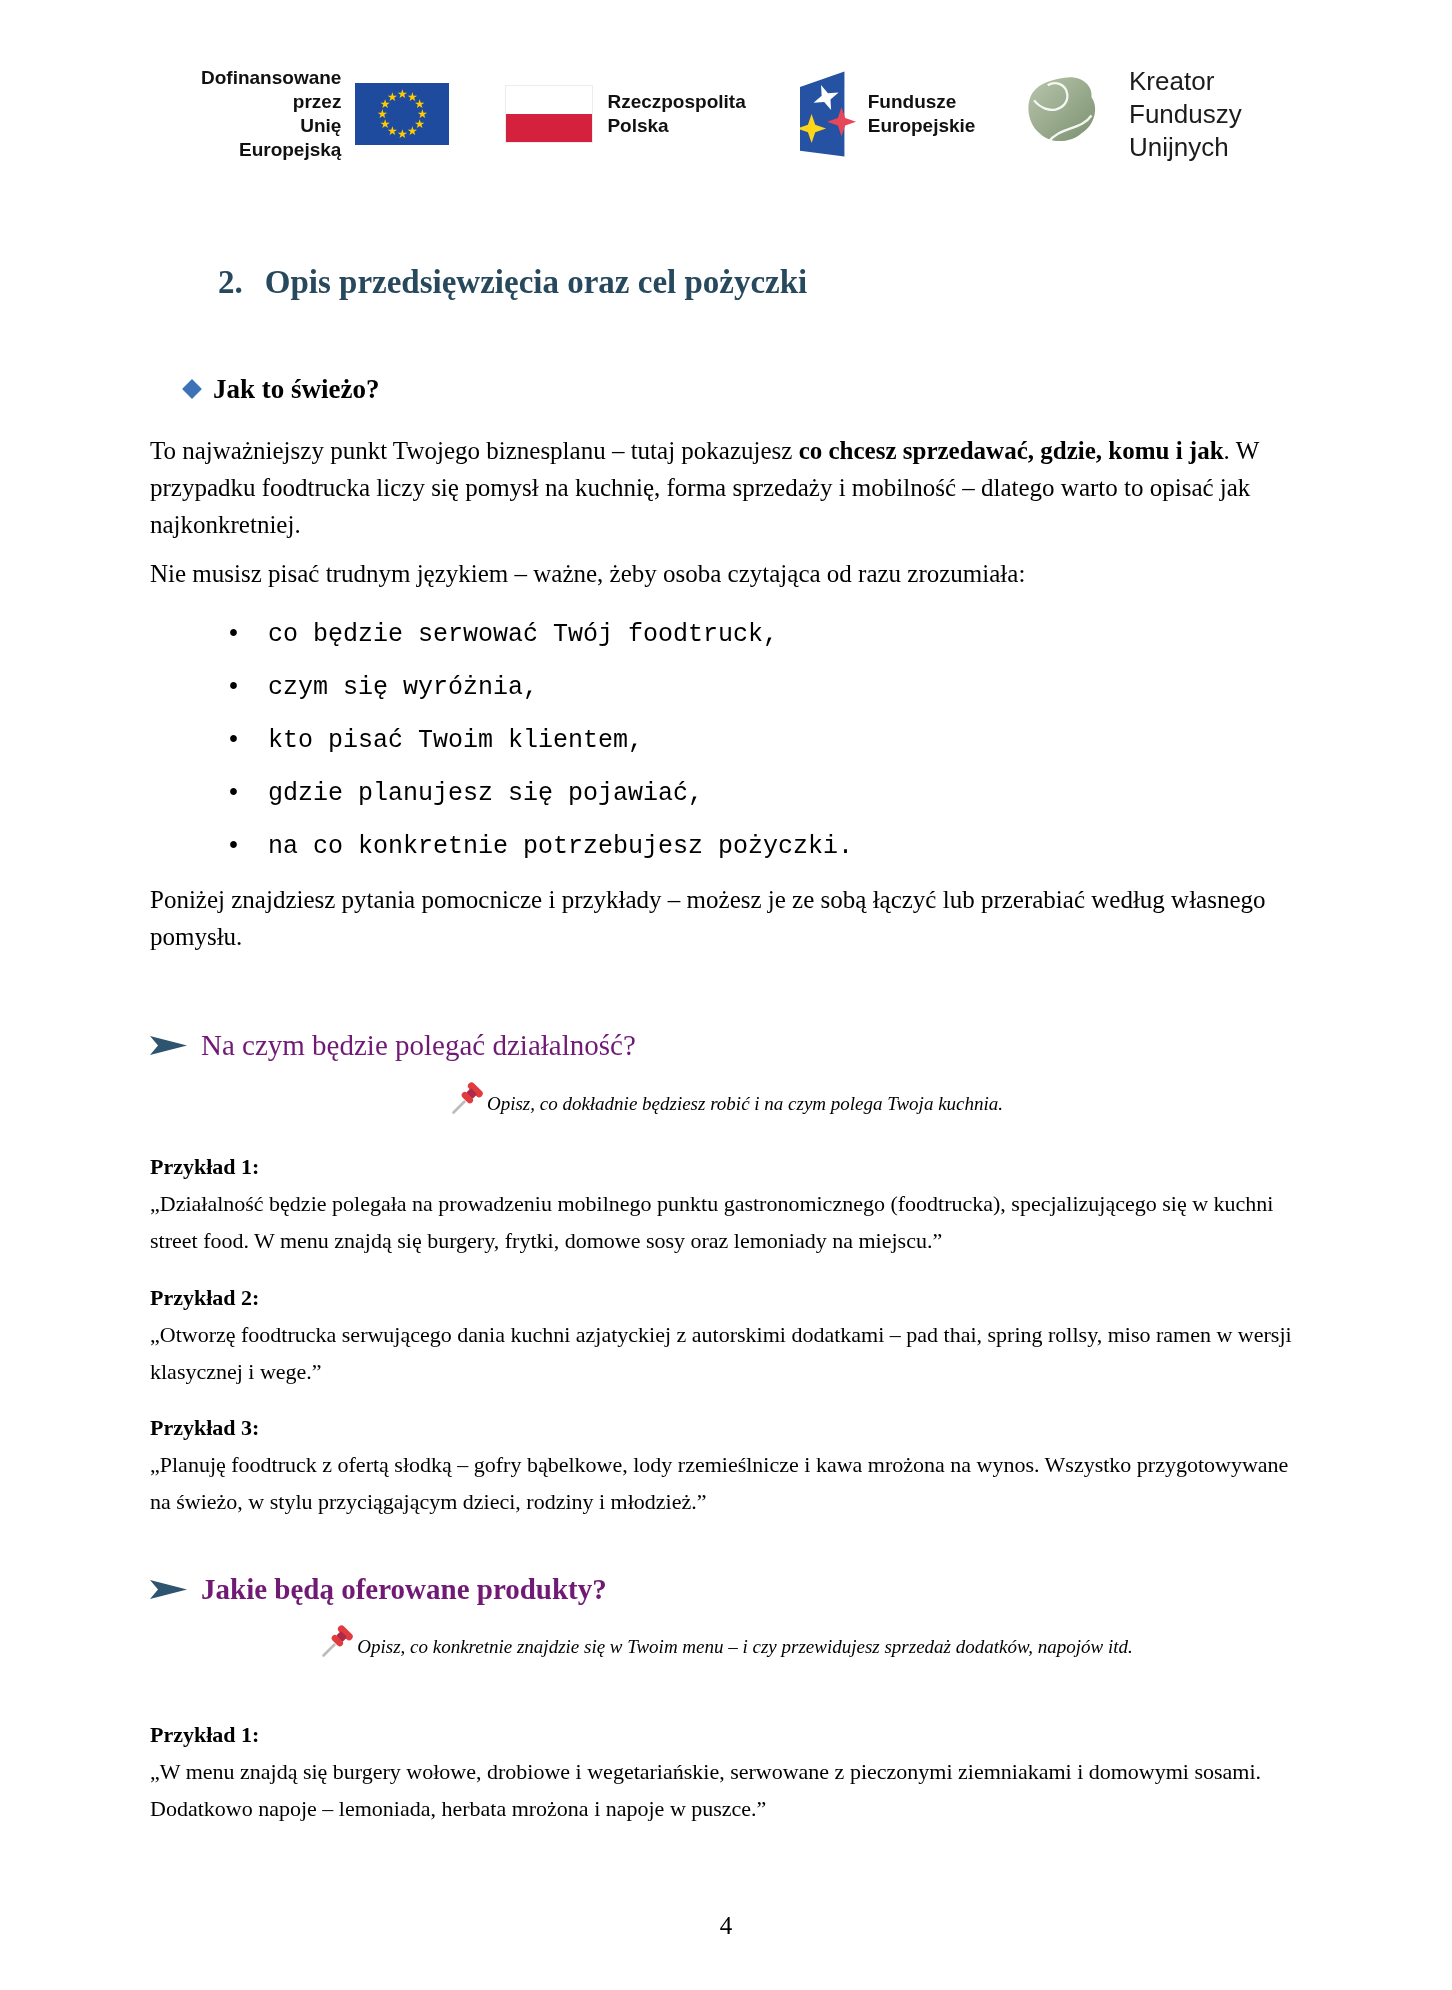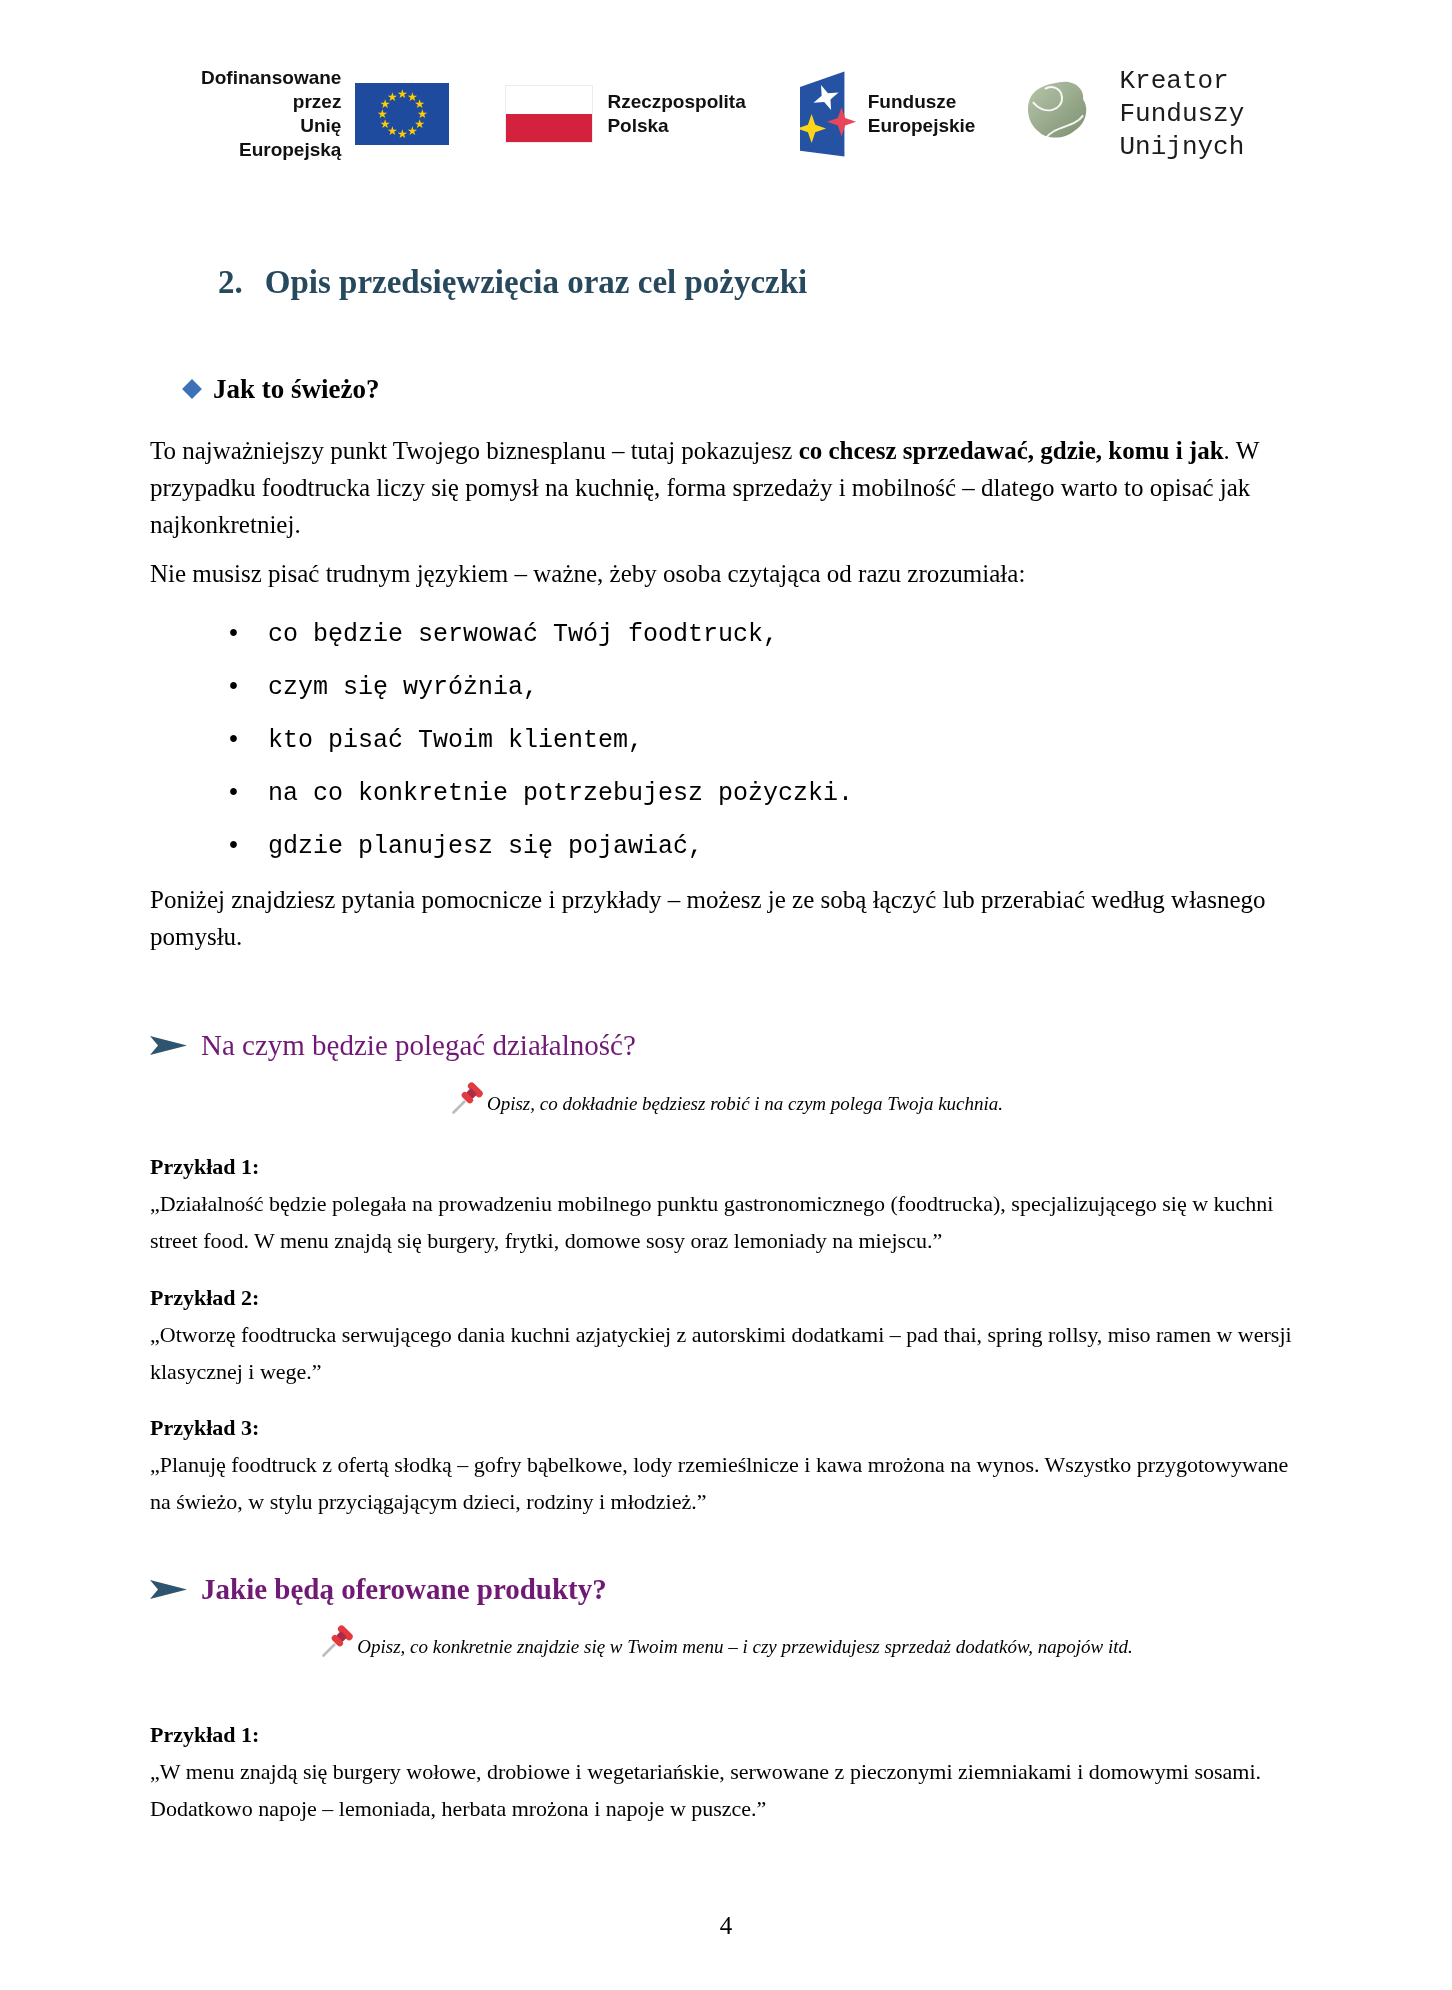--- a/index.html
+++ b/index.html
@@ -16,21 +16,21 @@
     font-family:"DejaVu Sans",sans-serif;
     transform:translate(-50%,-50%) rotate(var(--a)) translateY(-20px) rotate(calc(-1 * var(--a)));}
   .pl-group{margin-left:56px;}
   .pl-flag{width:88px;height:58px;border:1px solid #ececec;box-sizing:border-box;flex:none;}
   .pl-flag .w{height:50%;background:#ffffff;}
   .pl-flag .r{height:50%;background:#D4213D;}
   .pl-group .logo-text{margin-left:14px;}
   .fe-group{margin-left:54px;}
   .fe-group .logo-text{margin-left:12px;}
   .kr-group{margin-left:50px;}
-  .kreator-text{font-family:Liberation Mono, monospace;font-size:26px;line-height:33px;color:#1c1c1c;margin-left:28px;}
+  .kreator-text{font-family:Liberation Sans, sans-serif;font-size:26px;line-height:33px;color:#1c1c1c;margin-left:28px;}
 
   
   .title{display:flex;align-items:baseline;margin:92px 0 0 68px;font-size:33px;line-height:40px;font-weight:700;color:#27495E;}
   .title .num{margin-right:22px;}
   .sub-heading{display:flex;align-items:center;gap:14px;margin:70px 0 0 35px;font-size:27px;line-height:34px;font-weight:700;color:#000;}
   .diamond{width:14px;height:14px;background:#3D72B8;transform:rotate(45deg);flex:none;}
 
   .section{display:flex;align-items:center;gap:14px;font-size:29px;line-height:36px;font-weight:400;color:#701a75;margin:72px 0 0 0;}
   .section.second{margin-top:51px;font-weight:bold;}
   .arrow-ic{flex:none;display:block;}
@@ -138,22 +138,22 @@
   </div>
 
   <p class="body-p p1"><span>To najważniejszy punkt Twojego biznesplanu – tutaj pokazujesz </span><b>co chcesz sprzedawać, gdzie, komu i jak</b><span>. W przypadku foodtrucka liczy się pomysł na kuchnię, forma sprzedaży i mobilność – dlatego warto to opisać jak najkonkretniej.</span></p>
 
   <p class="body-p p2">Nie musisz pisać trudnym językiem – ważne, żeby osoba czytająca od razu zrozumiała:</p>
 
   <ul class="blist">
     <li>co będzie serwować Twój foodtruck,</li>
     <li>czym się wyróżnia,</li>
     <li>kto pisać Twoim klientem,</li>
+    <li>gdzie planujesz się pojawiać,</li>
     <li>na co konkretnie potrzebujesz pożyczki.</li>
-    <li>gdzie planujesz się pojawiać,</li>
   </ul>
 
   <p class="body-p p3">Poniżej znajdziesz pytania pomocnicze i przykłady – możesz je ze sobą łączyć lub przerabiać według własnego pomysłu.</p>
 
   <h2 class="section">
     <svg class="arrow-ic" width="37" height="23" viewBox="0 0 37 23">
       <polygon points="0,2 37,11.5 0,21 8,11.5" fill="#2E5470"></polygon>
     </svg>
     <span>Na czym będzie polegać działalność?</span>
   </h2>

